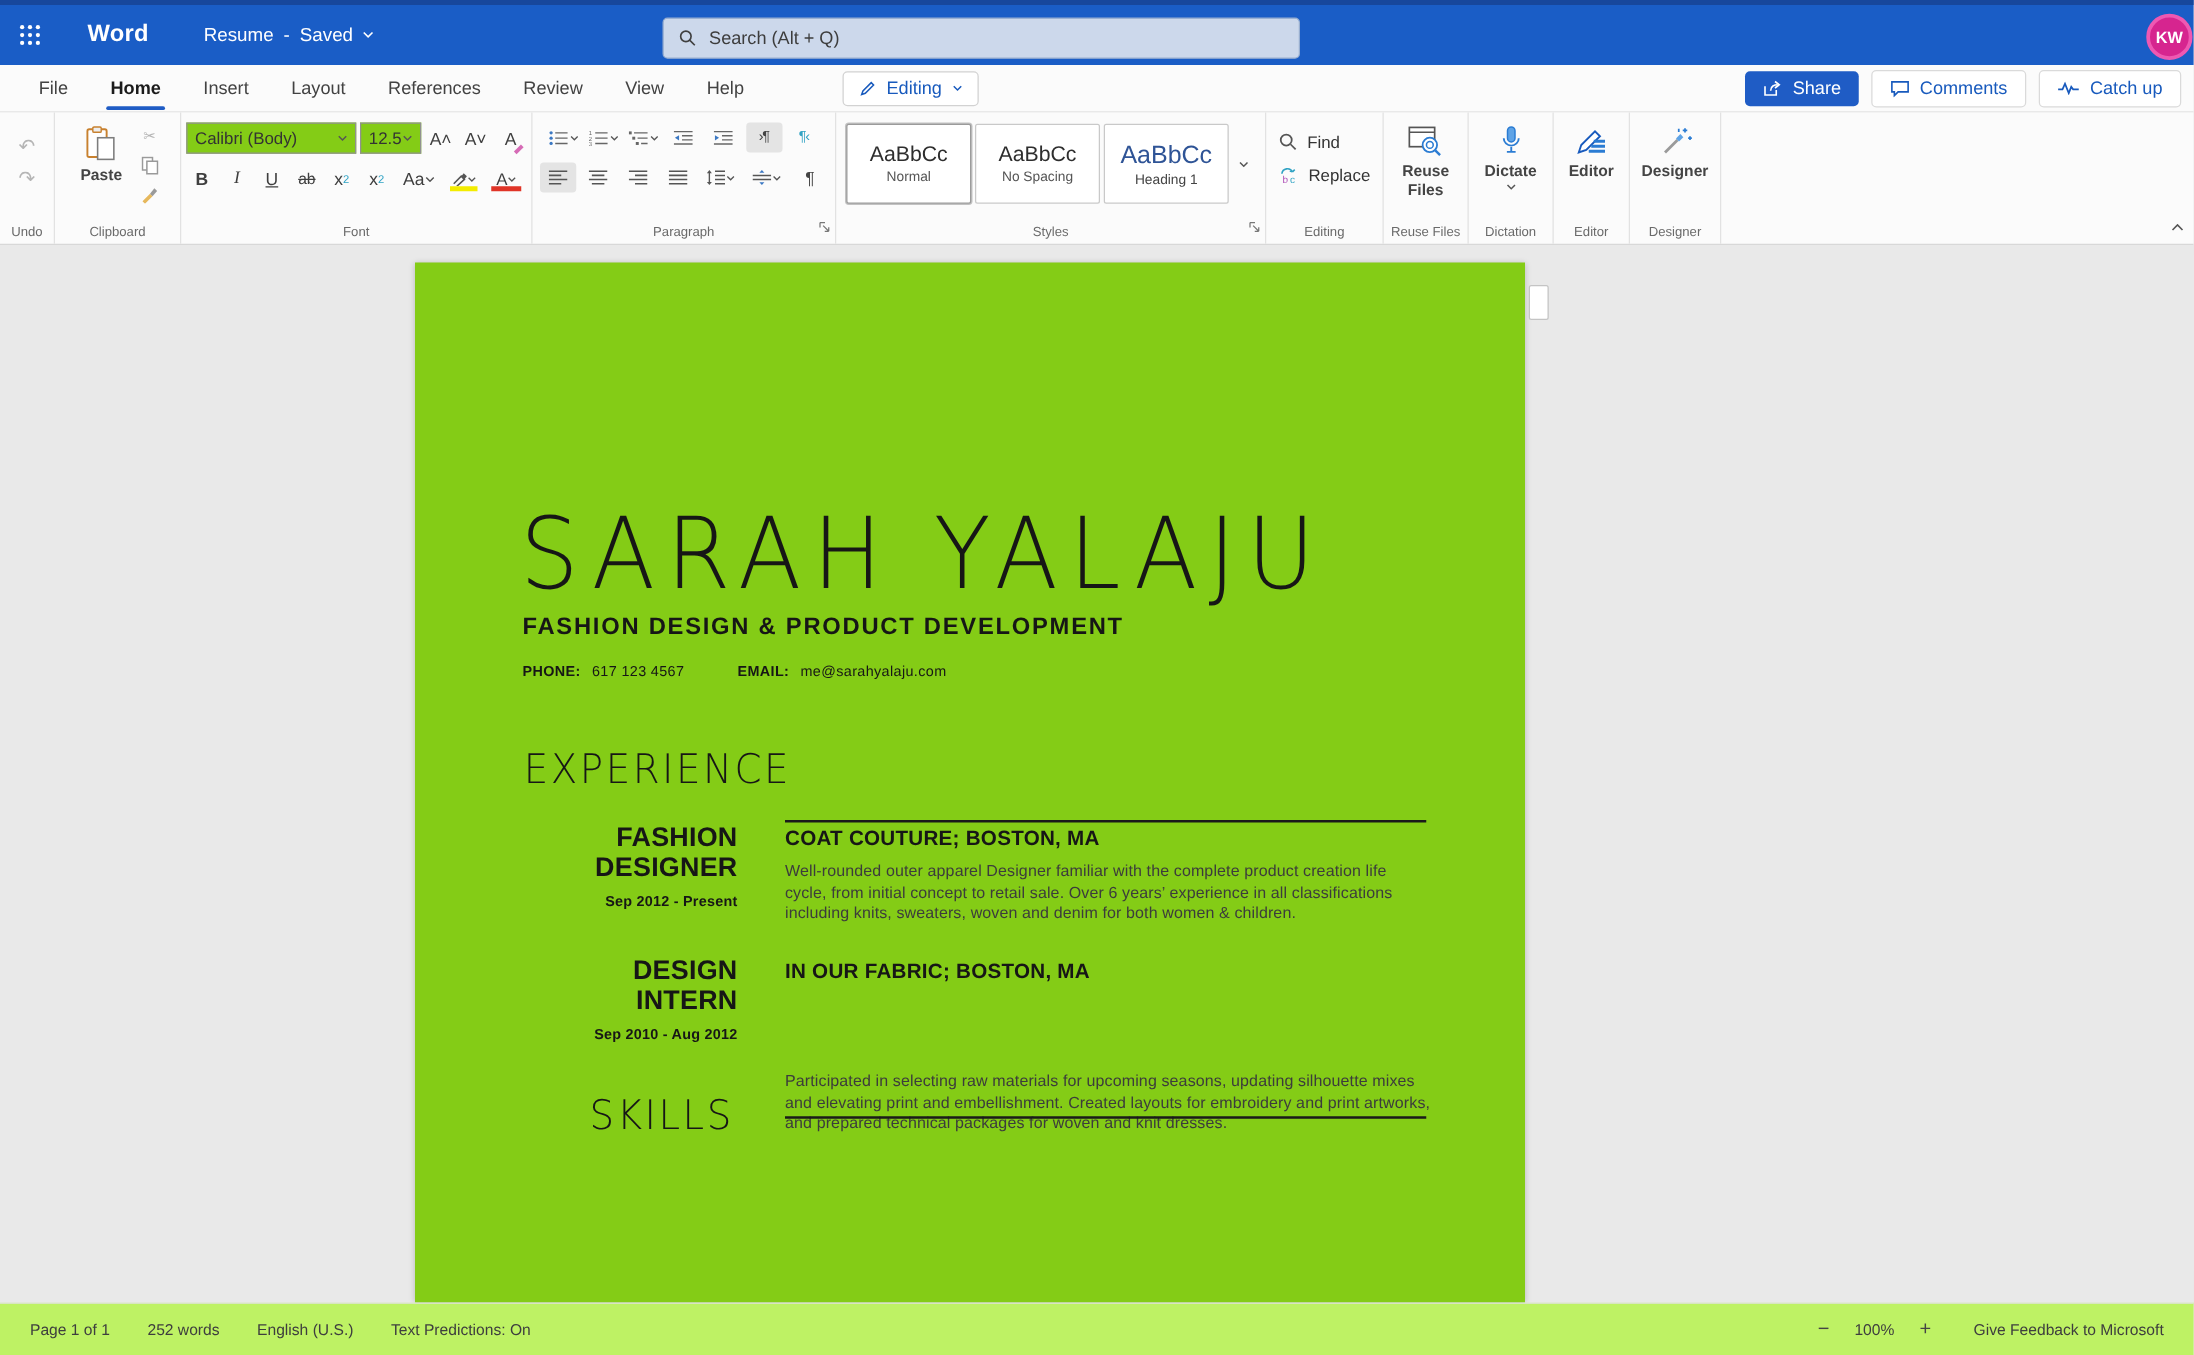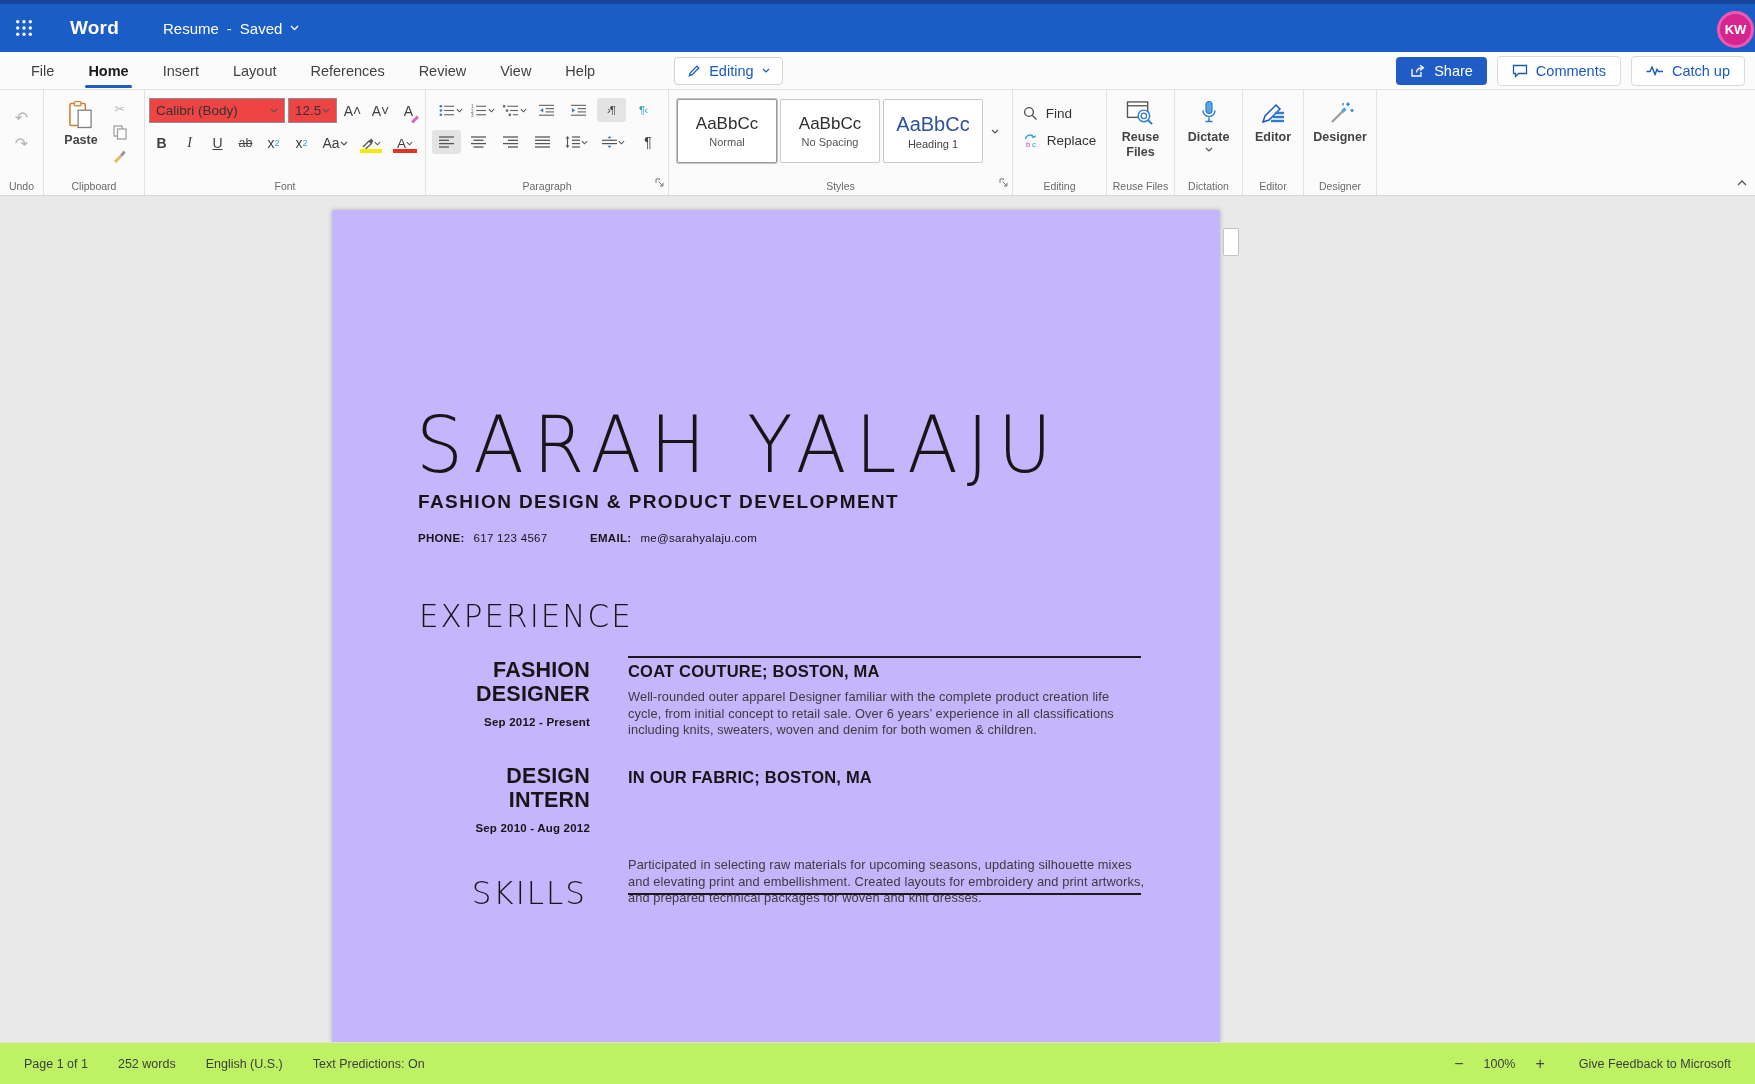--- a/index.html
+++ b/index.html
@@ -37,21 +37,21 @@
   .g-styles{width:344px;} .g-edit{width:94px;} .g-reuse{width:68px;} .g-dict{width:68px;}
   .g-editor{width:61px;} .g-design{width:73px;}
   .ibtn { display:flex; align-items:center; justify-content:center; border-radius:3px; cursor:pointer; color:#454545; }
   .dis { color:#b5b5b5; cursor:default; }
   .g-undo .ibtn { width:26px; height:26px; font-size:16px; }
   .bigbtn { display:flex; flex-direction:column; align-items:center; gap:3px; font-size:12.5px; color:#444; padding:4px 8px; border-radius:3px; cursor:pointer; text-align:center; line-height:1.15;font-weight:bold; }
   .clip-inner { display:flex; gap:2px; }
   .minicol { display:flex; flex-direction:column; gap:5px; padding-top:4px; }
   .minicol .ibtn { width:24px; height:18px; font-size:12px; }
   .frow { display:flex; align-items:center; gap:3px; margin-top:2px; }
-  .select { border:1px solid #919191; background:#ef4444; height:25px; display:flex; align-items:center; justify-content:space-between; padding:0 6px; font-size:13.5px; color:#333; cursor:pointer; }
+  .select { border:1px solid #919191; background:#84cc16; height:25px; display:flex; align-items:center; justify-content:space-between; padding:0 6px; font-size:13.5px; color:#333; cursor:pointer; }
   .sel-font { width:136px; } .sel-size { width:49px; }
   .fbtn { width:25px; height:24px; display:flex; align-items:center; justify-content:center; font-size:14px; color:#3f3f3f; border-radius:3px; cursor:pointer; position:relative; }
   .b-bold{font-weight:bold;} .b-italic{font-style:italic; font-family:"Liberation Serif",serif;} 
   .b-under{text-decoration:underline;} .b-strike{text-decoration:line-through; font-size:12.5px;}
   .b-sub sub,.b-sup sup{ font-size:9px; color:#31a3c4; }
   .hl-bar { position:absolute; left:4px; right:4px; bottom:2px; height:4px; background:#f3ec00; }
   .fc-bar { position:absolute; left:4px; right:4px; bottom:2px; height:4px; background:#e03427; }
   .clr-x { position:absolute; right:2px; bottom:2px; width:8px; height:3px; background:#d66bb6; transform:rotate(-45deg); }
   .sel-on { background:#e4e4e4; }
   .pbtn { width:29px; height:24px; display:flex; align-items:center; justify-content:center; gap:1px; border-radius:3px; cursor:pointer; color:#444; }
@@ -63,21 +63,21 @@
   .st-name { font-size:11px; color:#555; }
   .st-h1 .st-prev { font-size:20px; color:#2f5496; }
   .st-h1 .st-name { color:#444; }
   .style-more { width:18px; height:64px; display:flex; align-items:center; justify-content:center; border:1px solid transparent; cursor:pointer; }
   .edit-rows { display:flex; flex-direction:column; gap:12px; margin-top:10px; }
   .edit-row { display:flex; align-items:center; gap:8px; font-size:13.5px; color:#333; cursor:pointer; }
   .collapse-btn { position:absolute; right:8px; bottom:5px; cursor:pointer; }
 
   
   .canvas { position:relative; height:846px; background:#e9e9e9; overflow:hidden; }
-  .page { position:absolute; left:332px; top:14px; width:888px; height:832px; background:#c4b5fd; box-shadow:0 0 5px rgba(0,0,0,0.22); }
+  .page { position:absolute; left:332px; top:14px; width:888px; height:832px; background:#84cc16; box-shadow:0 0 5px rgba(0,0,0,0.22); }
   .scroll-thumb { position:absolute; left:1223px; top:32px; width:16px; height:28px; background:#fff; border:1px solid #c4c4c4; border-radius:2px; cursor:pointer; }
   .page * { color:#161616; }
   .doc-name { position:absolute; left:84px; top:188px; font-family:"DejaVu Sans",sans-serif; font-weight:200; font-size:74px; letter-spacing:9px; transform:scaleY(1.07); transform-origin:left top; white-space:nowrap; }
   .doc-subtitle { position:absolute; left:86px; top:281px; font-size:19px; font-weight:800; letter-spacing:1.4px; white-space:nowrap; }
   .contact-item { position:absolute; top:322px; font-size:11.5px; letter-spacing:0.3px; }
   .c-phone { left:86px; } .c-email { left:258px; }
   .c-label { font-weight:800; margin-right:9px; }
   .thin-head { position:absolute; font-family:"DejaVu Sans",sans-serif; font-weight:200; font-size:31px; letter-spacing:2px; transform:scaleY(1.05); transform-origin:left top; white-space:nowrap; }
   .exp-head { left:87px; top:387px; }
   .skills-head { right:633px; top:664px; transform-origin:right top; }
@@ -121,20 +121,27 @@
   </div>
   <div class="app-name">Word</div>
   <div class="doc-chip">
     <span>Resume</span>
     <span>-</span>
     <span>Saved</span>
     <svg class="cv" width="9" height="6" viewBox="0 0 9 6">
         <polyline points="1,1 4.5,4.5 8,1" fill="none" stroke="#fff" stroke-width="1.3"></polyline>
       </svg>
   </div>
+  <div class="search">
+    <svg width="15" height="15" viewBox="0 0 15 15">
+        <circle cx="6" cy="6" r="4.4" fill="none" stroke="#3f3f3f" stroke-width="1.4"></circle>
+        <line x1="9.4" y1="9.4" x2="13.5" y2="13.5" stroke="#3f3f3f" stroke-width="1.4"></line>
+      </svg>
+    <input type="text" readonly="" placeholder="Search (Alt + Q)" style="">
+  </div>
   <div class="avatar">
     <span>KW</span>
   </div>
 </div>
 
 <div class="tabsrow">
   <div class="tab">
       <span>File</span>
     </div>
   <div class="tab active">

